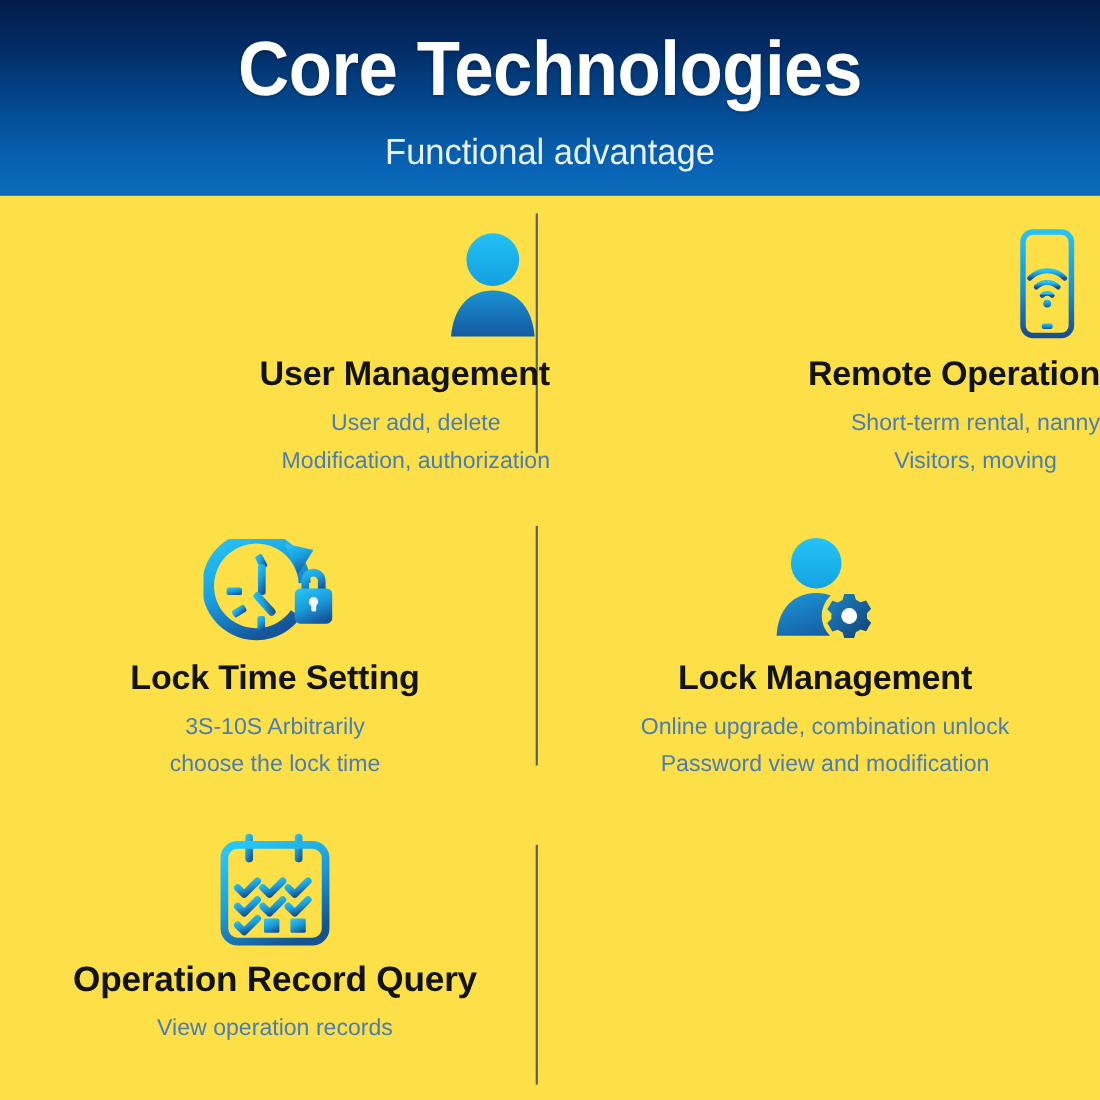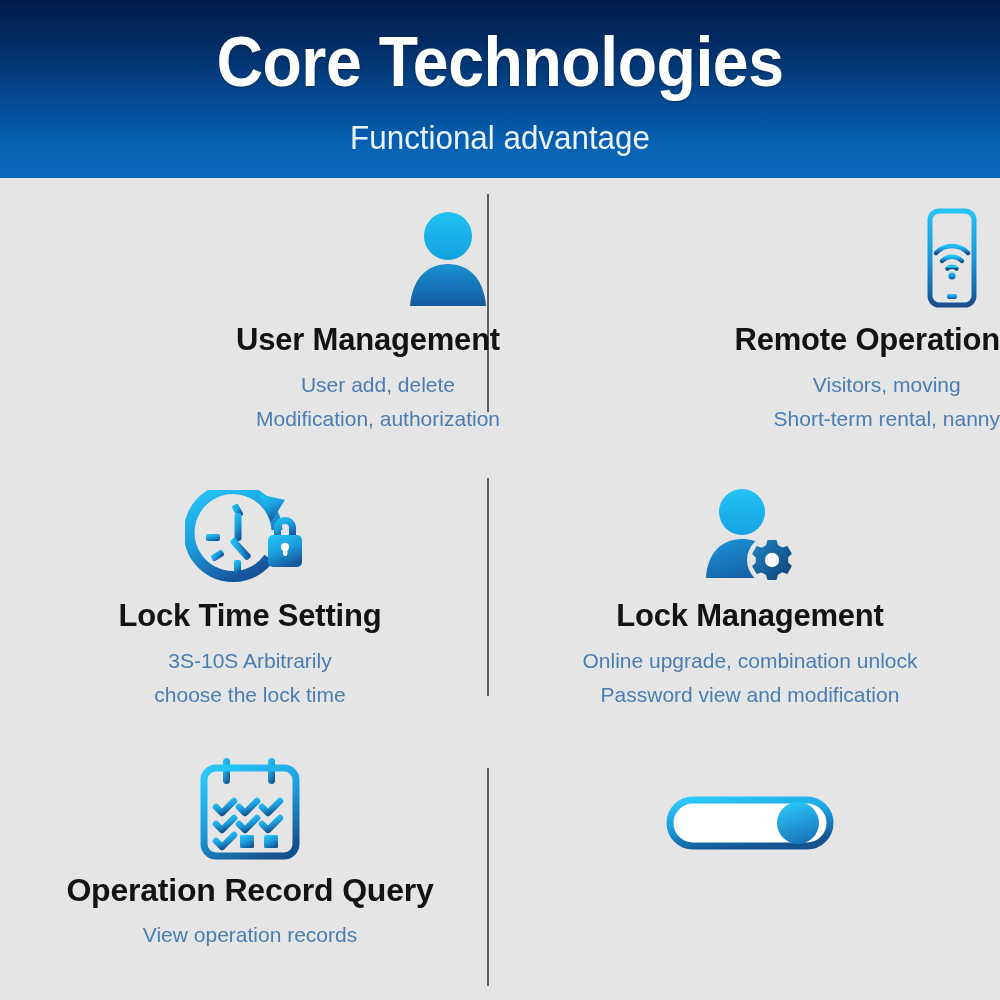--- a/index.html
+++ b/index.html
@@ -12,21 +12,21 @@
     height: 1000px;
     overflow: hidden;
     font-family: "Liberation Sans", "DejaVu Sans", sans-serif;
     -webkit-font-smoothing: antialiased;
   }
 
   #page {
     position: relative;
     width: 1000px;
     height: 1000px;
-    background: #e5e5e5;
+    background: #fde047;
     overflow: hidden;
   }
 
   
   .header {
     position: absolute;
     left: 0;
     top: 0;
     width: 1000px;
     height: 178px;
@@ -78,21 +78,21 @@
     height: 822px;
   }
   .row {
     position: absolute;
     left: 0;
     width: 1000px;
     display: flex;
   }
   .row-1 { top: 0px;   height: 278px; }
   .row-2 { top: 278px; height: 272px; }
-  .row-3 { top: 550px; height: 272px; }
+  .row-3 { top: 550px; height: 272px; flex-direction: column; }
 
   .cell {
     position: relative;
     width: 500px;
     height: 100%;
     display: flex;
     flex-direction: column;
     align-items: center;
     box-sizing: border-box;
   }
@@ -198,22 +198,22 @@
             <line x1="29" y1="82" x2="67" y2="82" stroke="url(#gPhone)" stroke-width="4"></line>
             <rect x="43" y="88" width="10" height="5" rx="2" fill="url(#gPhone)"></rect>
             <path d="M32 47 A22 22 0 0 1 64 47" fill="none" stroke="url(#gPhone)" stroke-width="4.5" stroke-linecap="round"></path>
             <path d="M38 55 A14 14 0 0 1 58 55" fill="none" stroke="url(#gPhone)" stroke-width="4.5" stroke-linecap="round"></path>
             <path d="M43.5 62.5 A7 7 0 0 1 52.5 62.5" fill="none" stroke="url(#gPhone)" stroke-width="4.5" stroke-linecap="round"></path>
             <circle cx="48" cy="70" r="3.6" fill="url(#gPhone)"></circle>
           </svg>
         </div>
         <div class="feature-title">Remote Operation</div>
         <div class="feature-desc">
+          <span class="line">Short-term rental, nanny</span>
           <span class="line">Visitors, moving</span>
-          <span class="line">Short-term rental, nanny</span>
         </div>
       </div>
     </div>
 
     <div class="row row-2">
 
       <div class="cell">
         <div class="icon-wrap">
           <svg width="130" height="96" viewBox="0 0 130 96">
             <defs>

